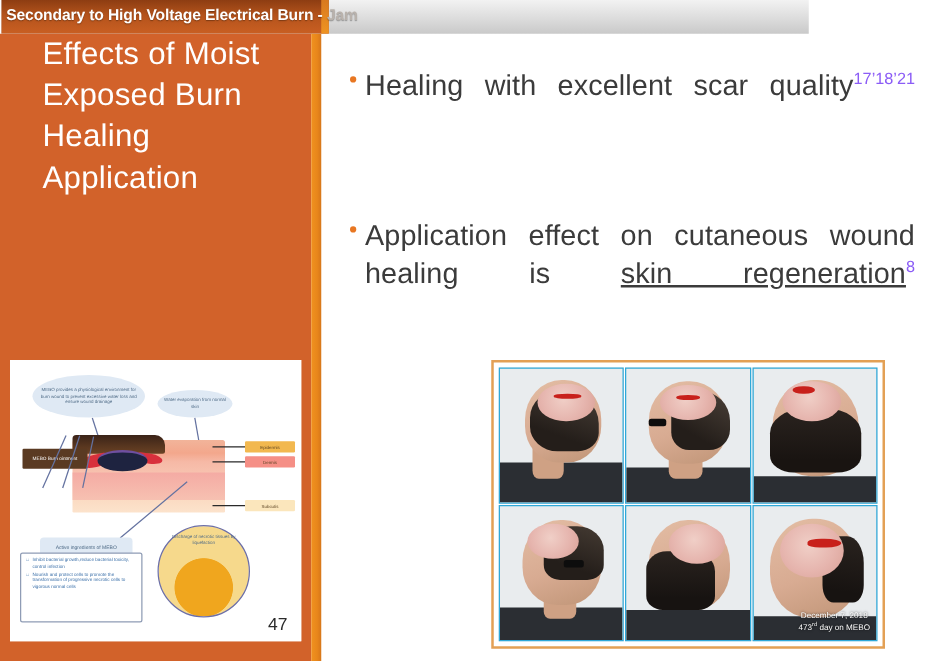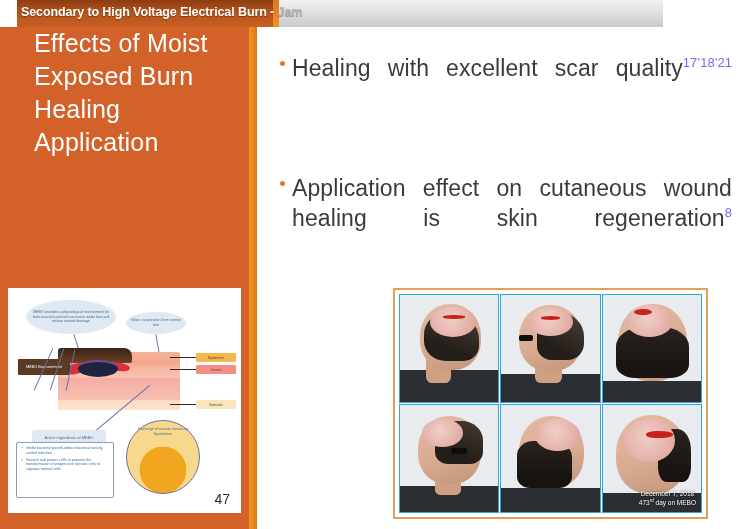--- a/index.html
+++ b/index.html
@@ -10,21 +10,21 @@
     overflow: hidden;
   }
   #slide {
     position: relative;
     width: 750px; height: 529px;
     background: #ffffff;
   }
 
   
   #titlebar {
-    position: absolute; left: 17px; top: 0; width: 646px; height: 27px;
+    position: absolute; left: 1px; top: 0; width: 646px; height: 27px;
     background: linear-gradient(to bottom, #f2f2f2 0%, #dcdcdc 55%, #c9c9c9 100%);
     overflow: hidden;
     padding-left: 40px;
   }
   #titlebar-fill {
     position: absolute; left: 0; top: 0; width: 262px; height: 27px;
     background: linear-gradient(to bottom, #8d3d12 0%, #b4531c 45%, #c95f22 100%);
   }
   #titlebar-edge {
     position: absolute; left: 256px; top: 0; width: 6px; height: 27px;
@@ -70,21 +70,21 @@
   .bullet:after { content: ""; display: inline-block; width: 100%; height: 0; }
   .bullet .dot {
     position: absolute; left: 0px; top: 7px;
     width: 5px; height: 5px; border-radius: 50%;
     background: #e87722;
   }
   .bullet sup {
     font-size: 13px; color: #8b5cf6; vertical-align: super;
     letter-spacing: 0;
   }
-  .bullet .uline { text-underline-offset: 2px; }
+  .bullet .uline { text-decoration: underline; text-underline-offset: 2px; }
   #bullet-2 { margin-top: 60px; }
 
   
   #mebo-figure {
     position: absolute; left: 8px; top: 288px; width: 233px; height: 225px;
     background: #ffffff;
     border: 2px solid #ffffff;
     overflow: hidden;
     padding-left: 47px;
   }

